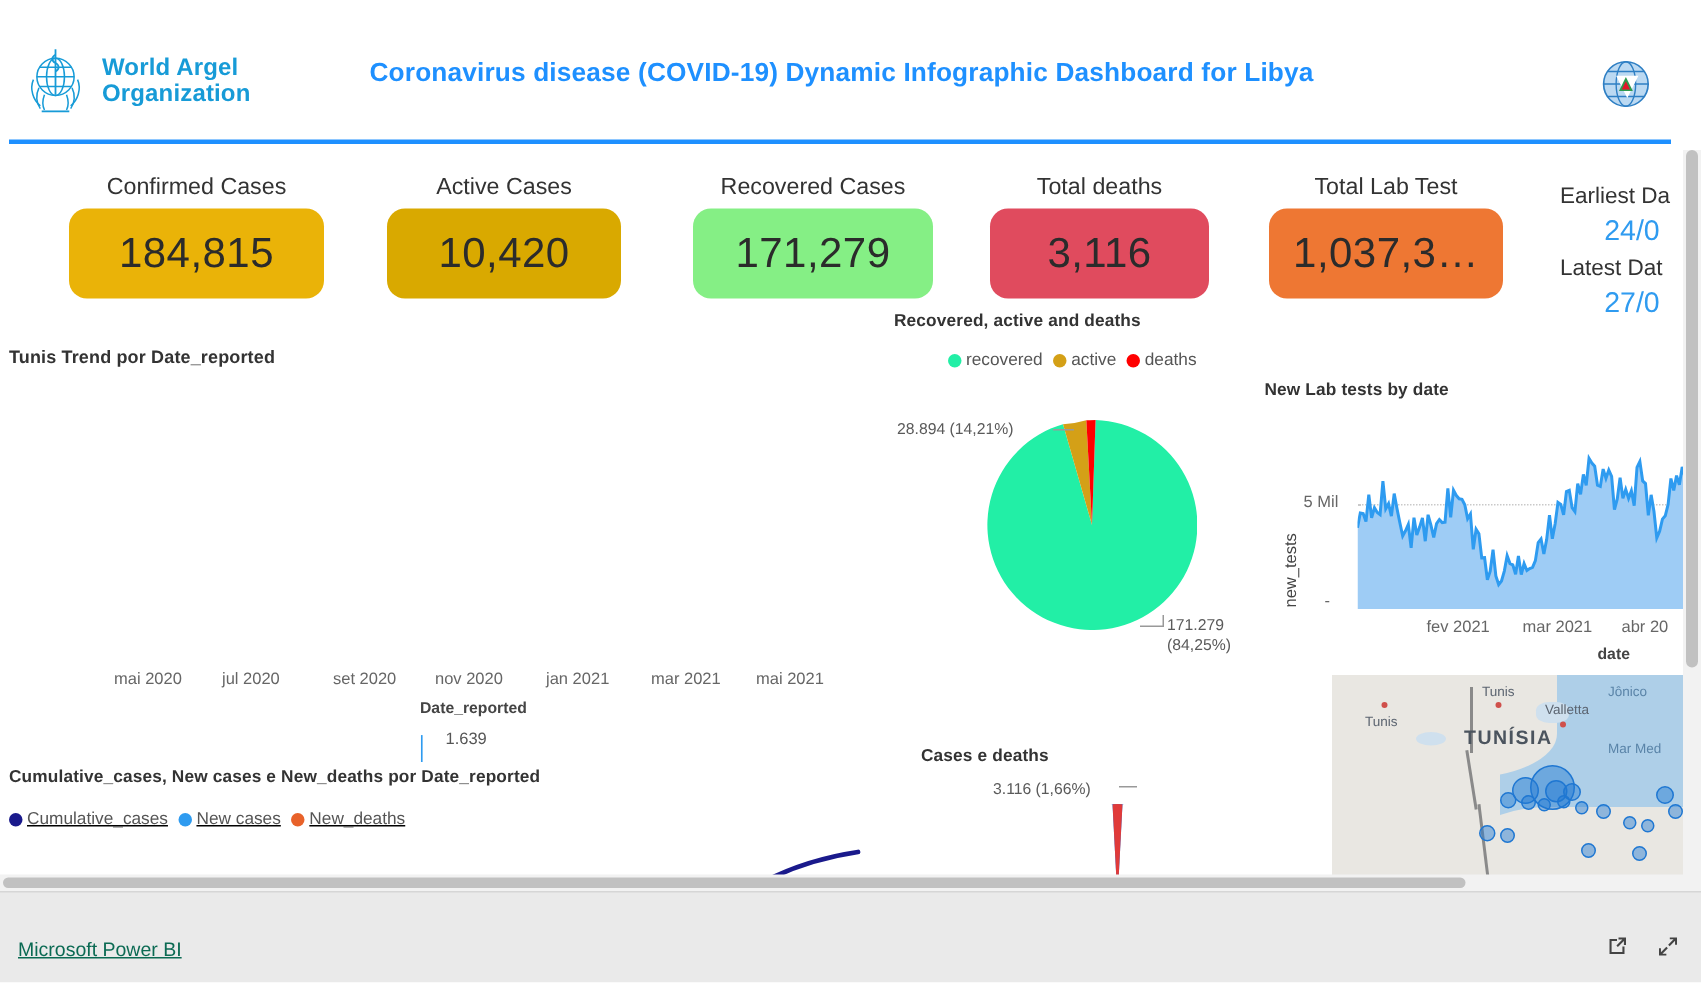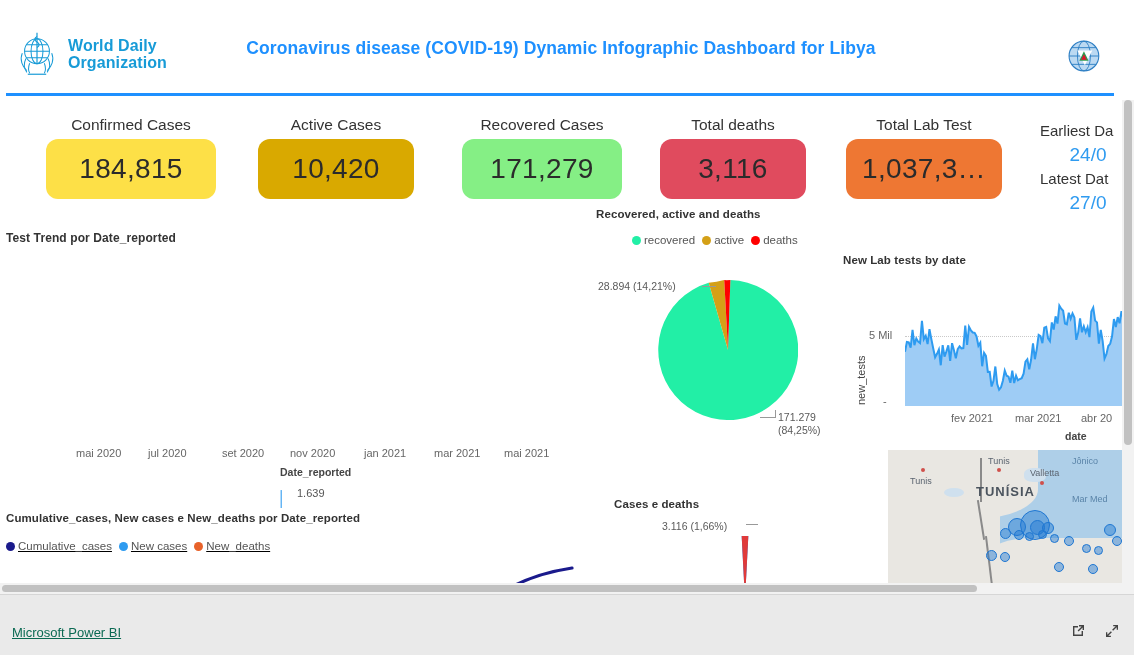--- a/index.html
+++ b/index.html
@@ -133,21 +133,21 @@
             <path d="M26 62c-5 10-4 22 2 30M74 62c5 10 4 22-2 30"></path>
             <path d="M34 72c-3 8-3 16 0 22M66 72c3 8 3 16 0 22"></path>
           </g>
           <g stroke="#179BD7" stroke-width="2.6" fill="none">
             <path d="M50 6v66"></path>
             <path d="M50 14c-6 3-6 9 0 12s6 9 0 12"></path>
           </g>
           <path d="M30 96h40" stroke="#179BD7" stroke-width="2.6"></path>
         </svg>
         <div>
-          <div class="who-text">World Daily</div>
+          <div class="who-text">World Argel</div>
           <div class="who-text">Organization</div>
         </div>
       </div>
 
       <div class="hdr-title">Coronavirus disease (COVID-19) Dynamic Infographic Dashboard for Libya</div>
 
       <svg class="ncdc-logo" viewBox="0 0 60 56">
         <path d="M44 4a24 24 0 1 0 0 48 20 20 0 1 1 0-48z" fill="#E4152B"></path>
         <path d="M44 8a20 20 0 0 1 0 40 18 18 0 0 0 0-40z" fill="#F5C21B"></path>
         <circle cx="31" cy="28" r="16" fill="#BBD9F2" stroke="#2E7FC4" stroke-width="1.2"></circle>
@@ -158,21 +158,21 @@
         <path d="M24 22h16l-8 16z" fill="#ffffff"></path>
         <path d="M31 23l5 10H26z" fill="#2E9B4F"></path>
         <path d="M31 26l3 6h-6z" fill="#E4152B"></path>
       </svg>
 
       <div class="hdr-rule"></div>
     </div>
 
     <div class="kpi" style="left:46px; top:116px; width:170px;">
       <div class="kpi-label">Confirmed Cases</div>
-      <div class="kpi-pill" style="background:#fde047;">
+      <div class="kpi-pill" style="background:#eab308;">
         <span>184,815</span>
       </div>
     </div>
 
     <div class="kpi" style="left:258px; top:116px; width:156px;">
       <div class="kpi-label">Active Cases</div>
       <div class="kpi-pill" style="background:#D9A900;">
         <span>10,420</span>
       </div>
     </div>
@@ -199,21 +199,21 @@
     </div>
 
     <div class="datepanel">
       <div class="dp-label">Earliest Da</div>
       <div class="dp-value">24/0</div>
       <div class="dp-label">Latest Dat</div>
       <div class="dp-value">27/0</div>
     </div>
 
     <div class="vis" id="dailyTrend">
-      <div class="vis-title">Test Trend por Date_reported</div>
+      <div class="vis-title">Tunis Trend por Date_reported</div>
 
       <div class="axis-y-title" style="left:12px; top:412px;">Daily Trend</div>
       <div class="axis-x-title" style="left:280px; top:238px;">Date_reported</div>
 
       <div class="gridline" style="left:56px; top:293px; width:520px;"></div>
       <div class="gridline" style="left:56px; top:341px; width:520px;"></div>
 
       <div class="tick" style="left:20px; top:286px;">1.500</div>
       <div class="tick" style="left:20px; top:334px;">1.000</div>
 

